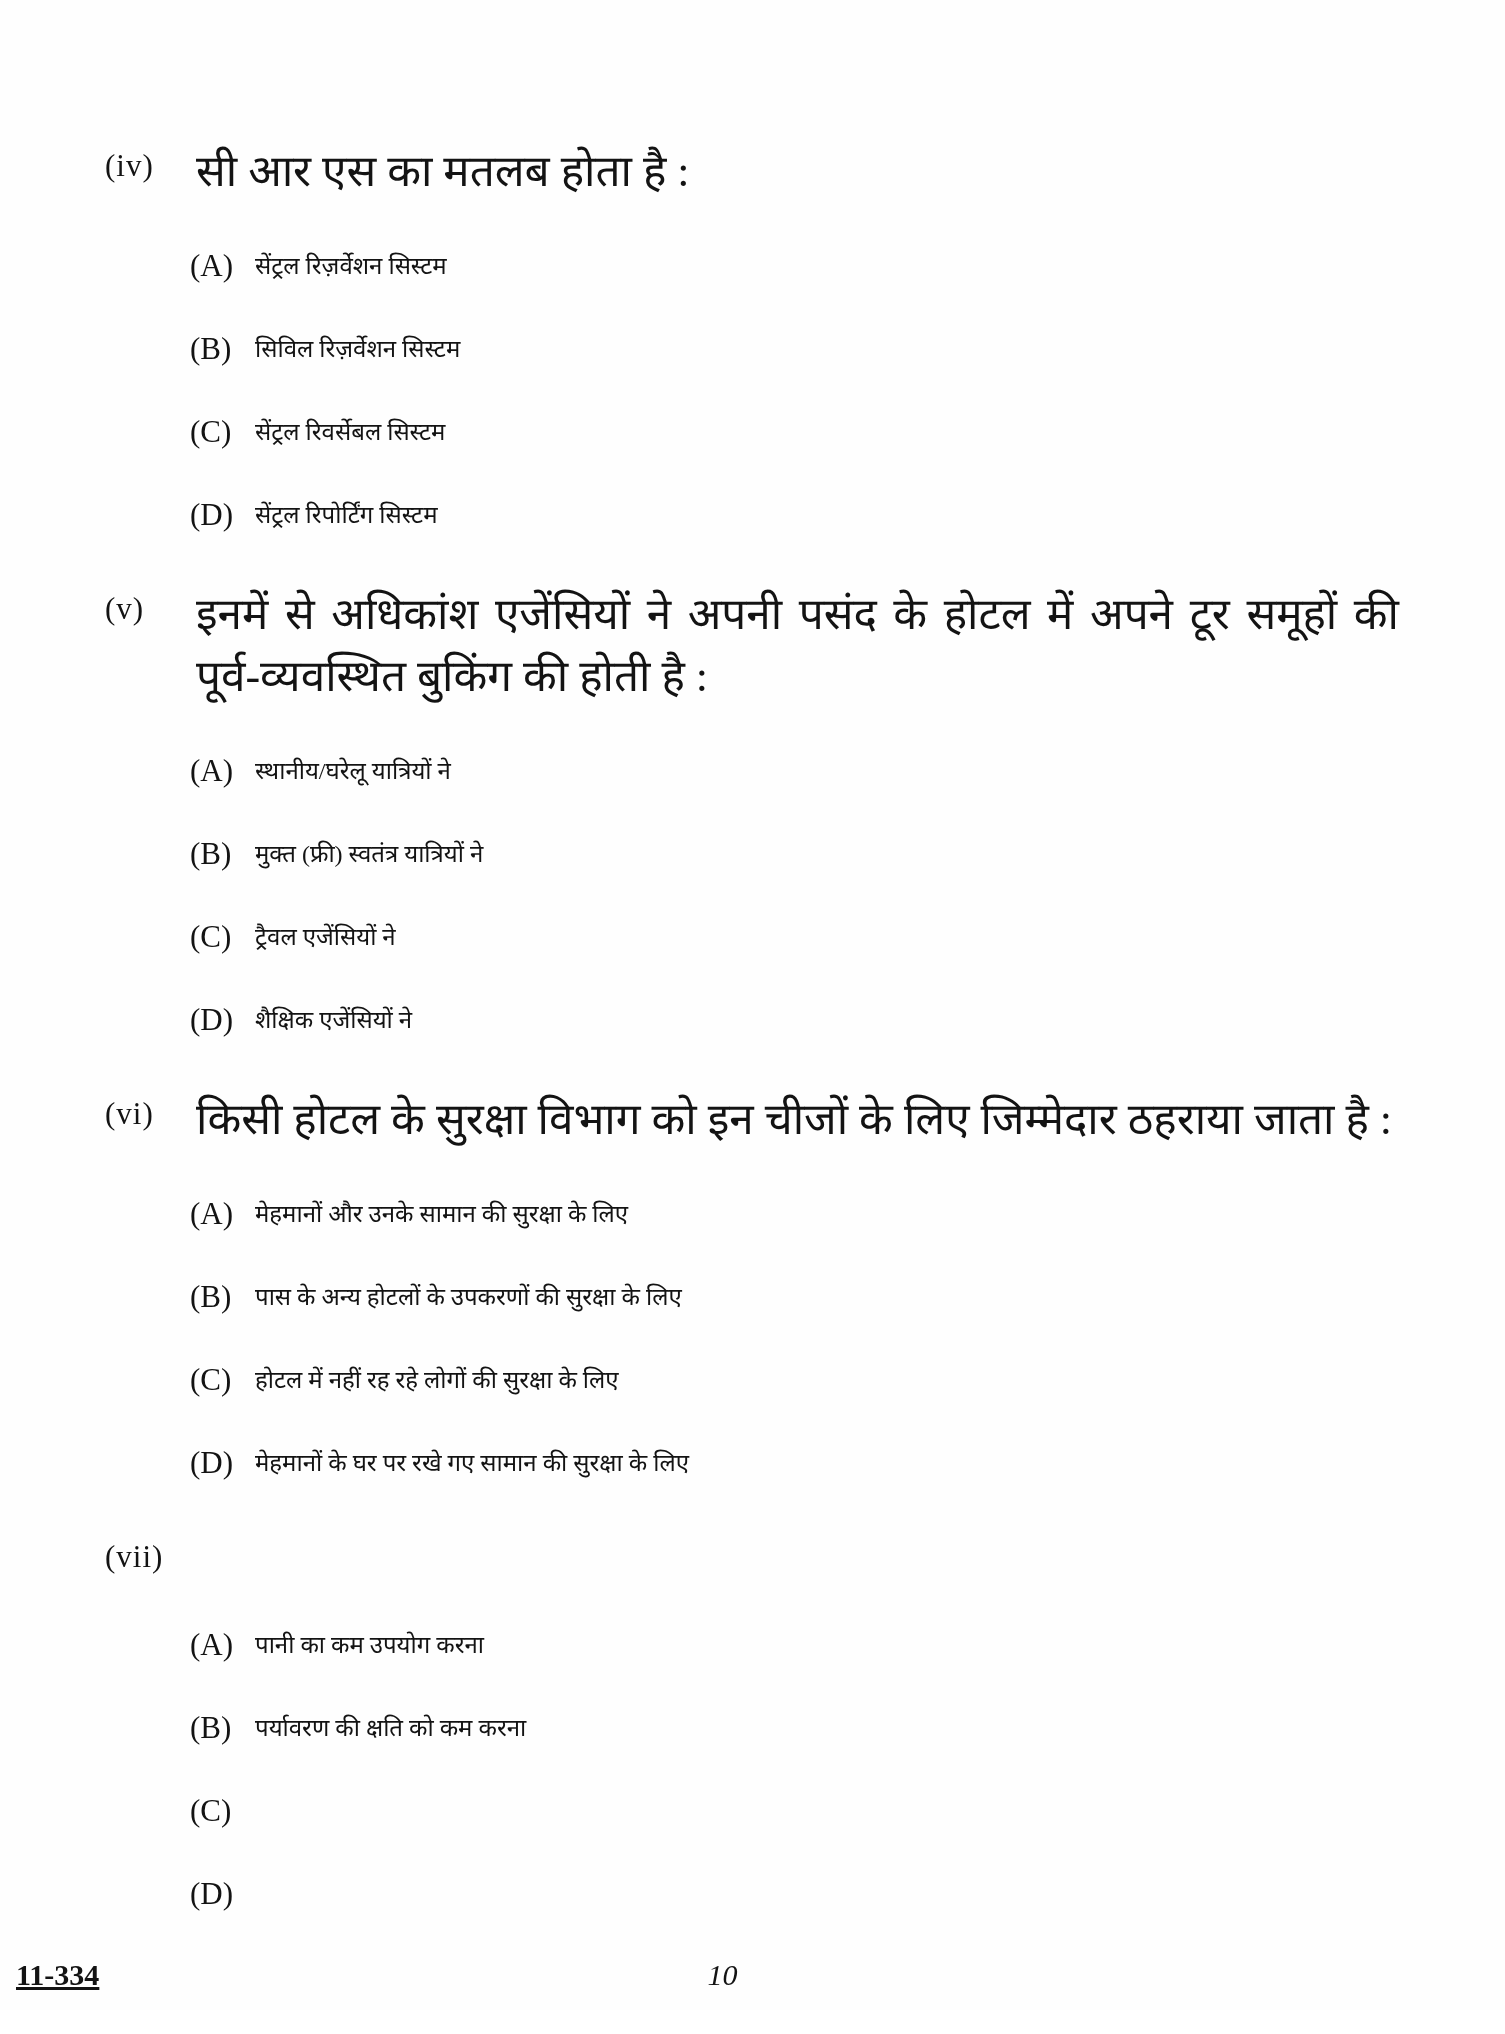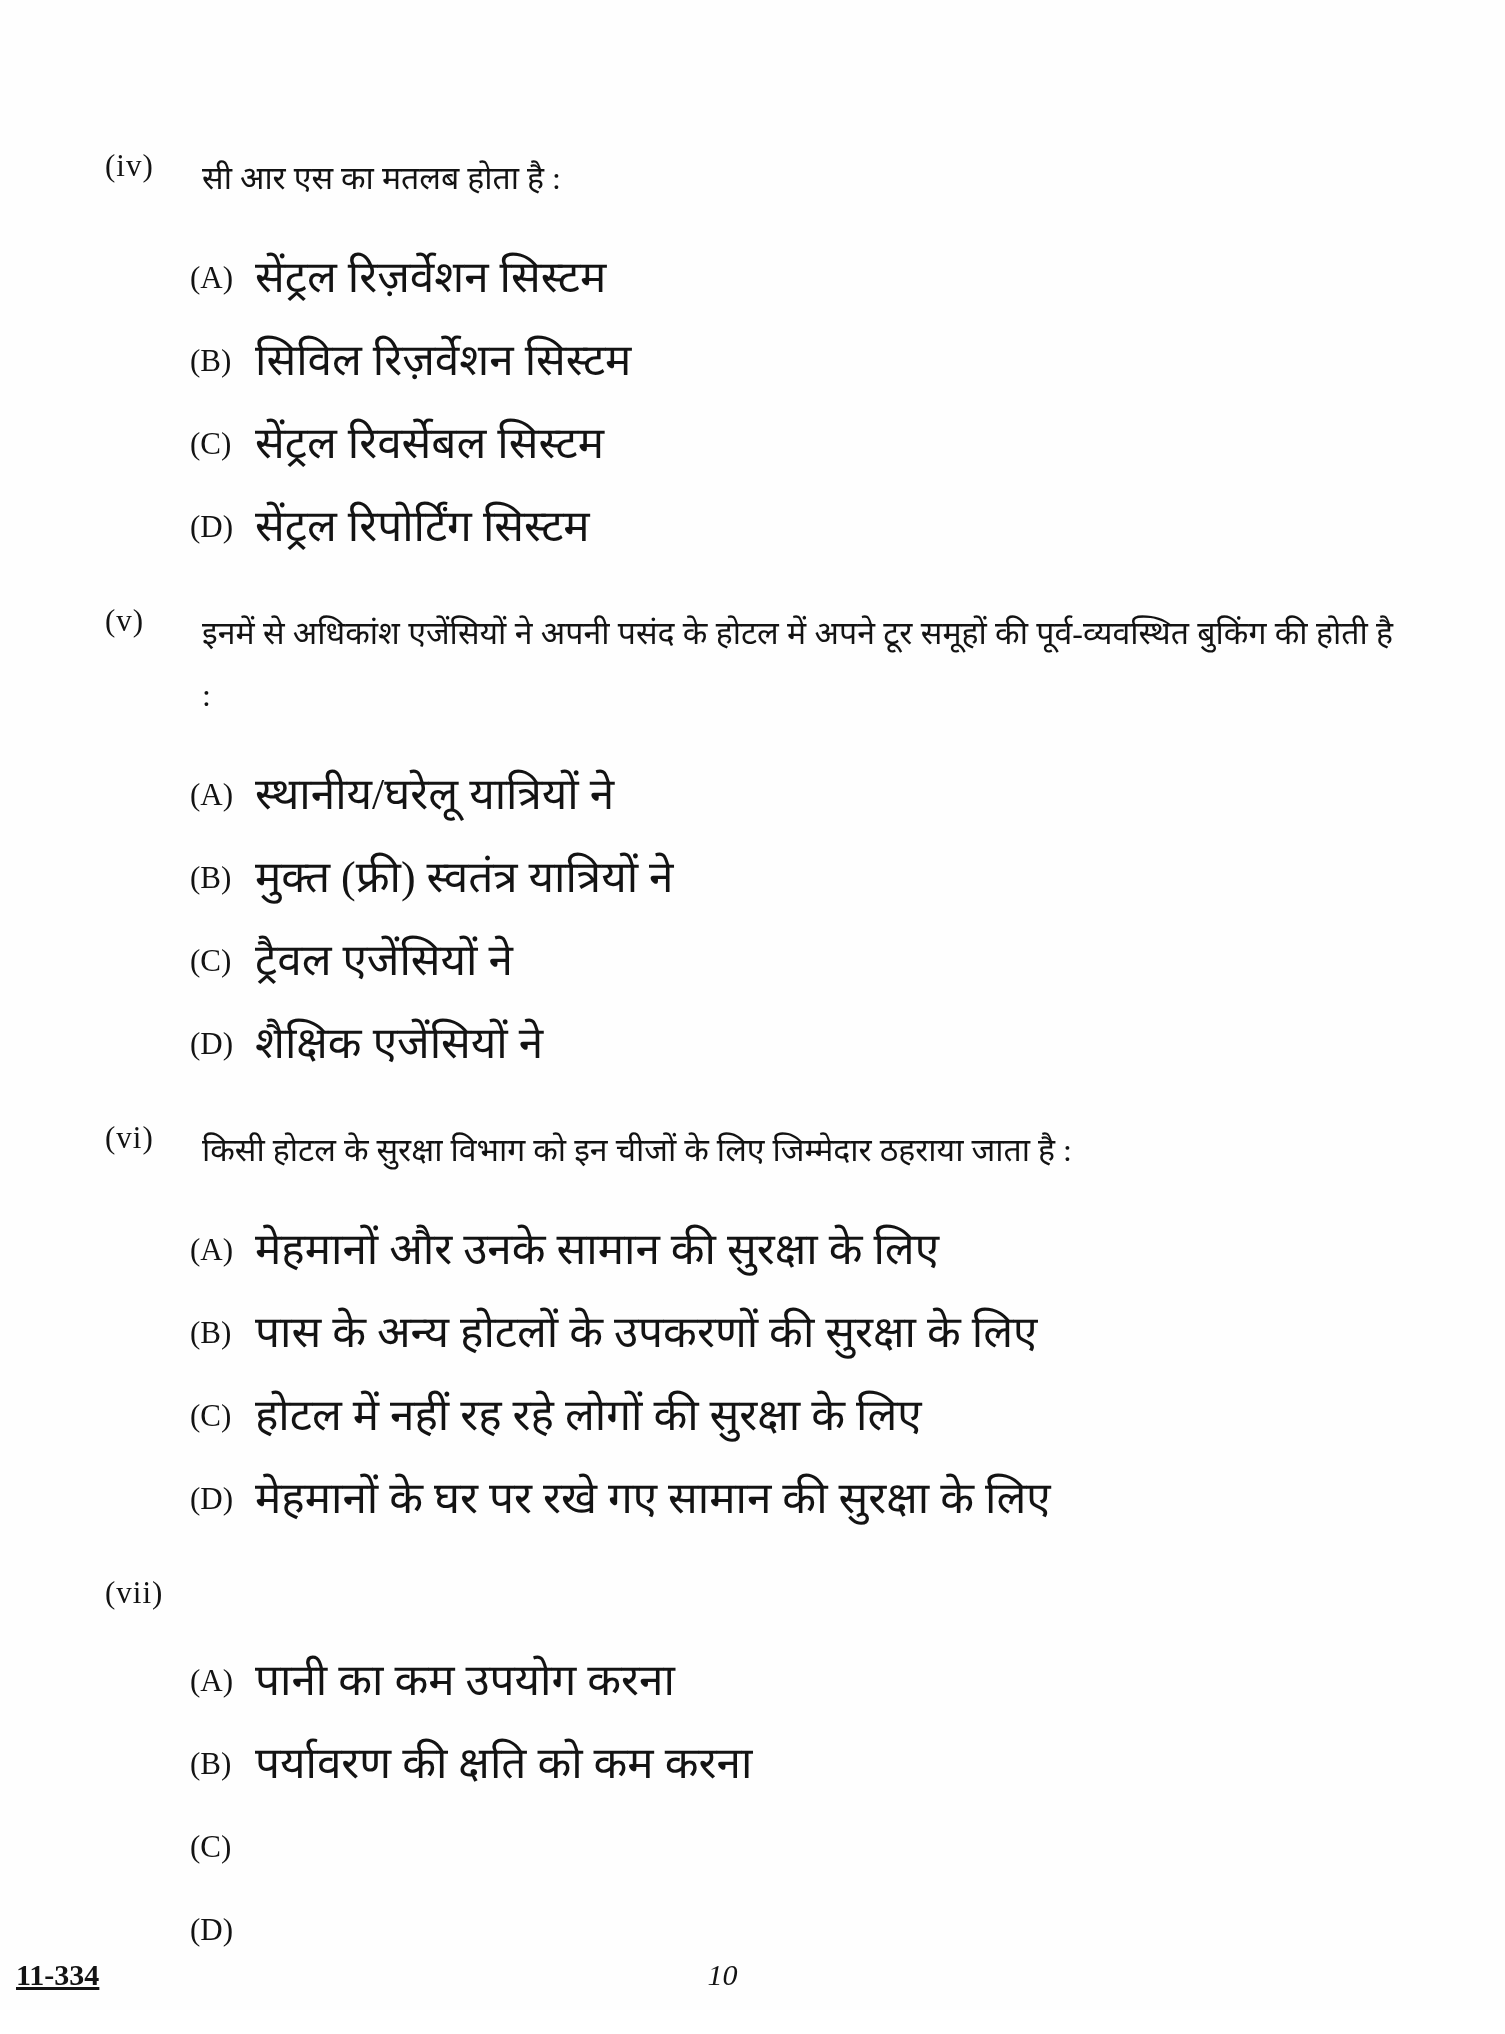--- a/index.html
+++ b/index.html
@@ -24,22 +24,22 @@
     align-items: flex-start;
     margin-bottom: 26px;
   }
   .q-num {
     flex: 0 0 85px;
     font-size: 31px;
     line-height: 62px;
     letter-spacing: 1px;
   }
   .q-text {
-    margin: 12px;
-    font-size: 32px;
+    margin: 6px;
+    font-size: 44px;
     line-height: 62px;
     font-weight: 500;
     max-width: 1205px;
     text-align: justify;
   }
   .q-em {
     font-weight: 700;
     font-style: italic;
   }
   .options { margin-left: 85px; }
@@ -47,21 +47,21 @@
     display: flex;
     align-items: flex-start;
     margin-bottom: 21px;
   }
   .opt-label {
     flex: 0 0 65px;
     font-size: 31px;
     line-height: 62px;
   }
   .opt-text {
-    font-size: 44px;
+    font-size: 24px;
     line-height: 62px;
     font-weight: 500;
   }
   .footer-left {
     position: absolute;
     left: 16px;
     bottom: 18px;
     font-size: 30px;
     font-weight: 600;
     text-decoration: underline;

